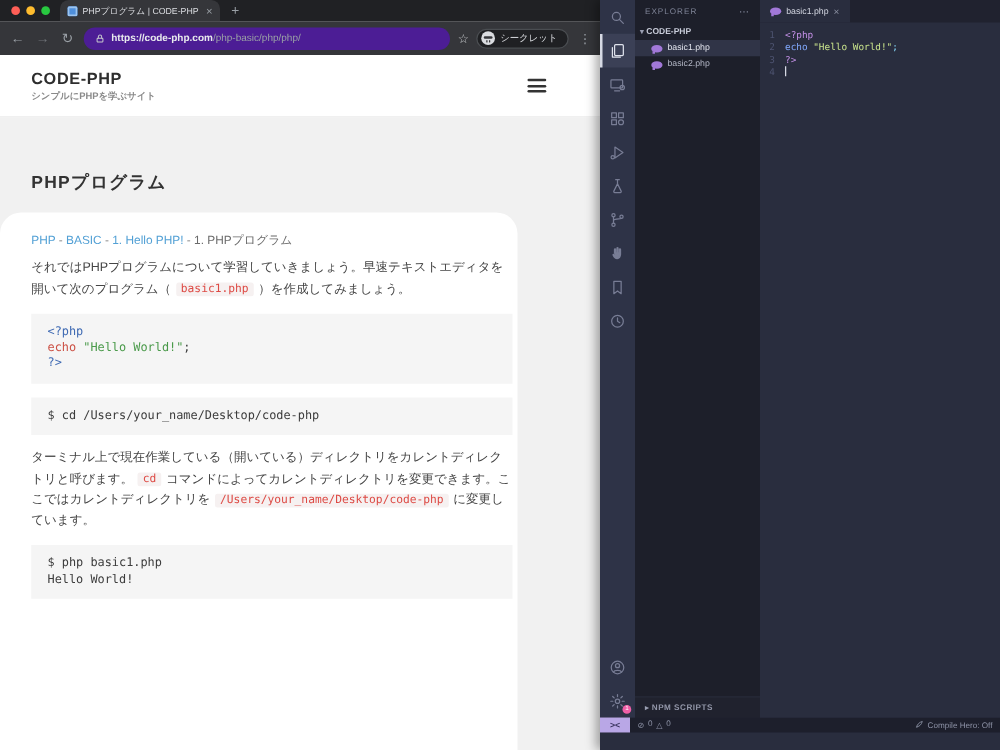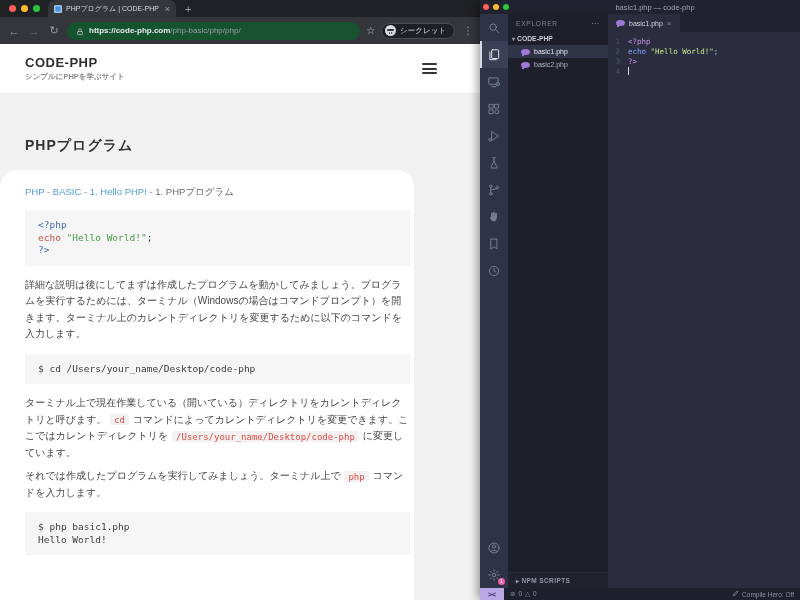--- a/index.html
+++ b/index.html
@@ -16,21 +16,21 @@
   .tab { height:17px; width:128px; background:#35363a; border-radius:7px 7px 0 0;
     display:flex; align-items:center; padding:0 6px; gap:4px; }
   .tab-title { color:#dadce0; font-size:7px; white-space:nowrap; overflow:hidden; flex:1; }
   .favicon { width:8px; height:8px; border-radius:1.5px; background:#4f8fdb; flex:none;
     box-shadow:inset 0 0 0 1.5px #9cc3ee; }
   .tclose { color:#9aa0a6; font-size:9px; line-height:8px; }
   .newtab { color:#9aa0a6; font-size:11px; margin-left:9px; }
   .toolbar { height:27px; background:#35363a; display:flex; align-items:center; padding:0 7px; gap:6px; }
   .navbtn { color:#9aa0a6; font-size:11px; width:14px; text-align:center; }
   .navbtn.dim { color:#6e7277; }
-  .urlpill { flex:1; height:18px; background:#14532d; border-radius:9px; display:flex;
+  .urlpill { flex:1; height:18px; background:#4c1d95; border-radius:9px; display:flex;
     align-items:center; padding:0 9px; gap:5px; min-width:0; }
   .lockicon svg { width:8px; height:8px; stroke:#c7cacd; }
   .urltext { font-size:8px; white-space:nowrap; overflow:hidden; }
   .urlhost { color:#e8eaed; font-weight:bold; }
   .urlpath { color:#9aa0a6; }
   .star { color:#c7cacd; font-size:10px; }
   .incog { height:16px; background:#1f2023; border:1px solid #4a4d51; border-radius:9px;
     display:flex; align-items:center; gap:4px; padding:0 8px 0 3px; }
   .incogicon { width:11px; height:11px; border-radius:50%; background:#dadce0; position:relative; }
   .incogicon::before { content:""; position:absolute; left:2px; right:2px; top:4px; height:2px; background:#35363a; border-radius:1px; }
@@ -159,49 +159,40 @@
           <div></div>
           <div></div>
           <div></div>
         </div>
     </div>
     <div class="titleband">
       <span class="pagetitle">PHPプログラム</span>
     </div>
     <div class="sheet">
       <div class="crumbs" id="breadcrumb"><a href="#">PHP</a><span class="sep"> - </span><a href="#">BASIC</a><span class="sep"> - </span><a href="#">1. Hello PHP!</a><span class="sep"> - </span><span class="cur">1. PHPプログラム</span></div>
+      <p>それではPHPプログラムについて学習していきましょう。早速テキストエディタを開いて次のプログラム（ <span class="icode">basic1.php</span> ）を作成してみましょう。</p>
       <div class="codeblock">
           <div><span class="tk-tag">&lt;?php</span></div>
           <div><span class="tk-kw">echo </span><span class="tk-str">"Hello World!"</span><span class="tk-pl">;</span></div>
           <div><span class="tk-tag">?&gt;</span></div>
         </div>
-      <p>詳細な説明は後にしてまずは作成したプログラムを動かしてみましょう。プログラムを実行するためには、ターミナル（Windowsの場合はコマンドプロンプト）を開きます。ターミナル上のカレントディレクトリを変更するために以下のコマンドを入力します。</p>
       <div class="codeblock">
           <div><span class="tk-pl">$ cd /Users/your_name/Desktop/code-php</span></div>
         </div>
       <p>ターミナル上で現在作業している（開いている）ディレクトリをカレントディレクトリと呼びます。 <span class="icode">cd</span> コマンドによってカレントディレクトリを変更できます。ここではカレントディレクトリを <span class="icode">/Users/your_name/Desktop/code-php</span> に変更しています。</p>
-      <p>それでは作成したプログラムを実行してみましょう。ターミナル上で <span class="icode">php</span> コマンドを入力します。</p>
       <div class="codeblock">
           <div><span class="tk-pl">$ php basic1.php</span></div>
           <div><span class="tk-pl">Hello World!</span></div>
         </div>
 
     </div>
   </div>
 </div>
 
 <div class="win" id="vscode">
-  <div class="vs-title">
-    <div class="lights">
-      <div class="light l-red"></div>
-      <div class="light l-yel"></div>
-      <div class="light l-grn"></div>
-    </div>
-    <span class="vs-title-text">basic1.php — code-php</span>
-  </div>
   <div class="vs-main">
     <div class="actbar" id="actbar">
         <div class="actitem">
           <svg viewBox="0 0 24 24" fill="none" stroke="currentColor" stroke-width="1.7" stroke-linecap="round" stroke-linejoin="round">
             <circle cx="10.5" cy="10.5" r="5.5"></circle>
             <path d="M14.5 14.5L20 20"></path>
           </svg>
         </div>
         <div class="actitem active">
           <svg viewBox="0 0 24 24" fill="none" stroke="currentColor" stroke-width="1.7" stroke-linecap="round" stroke-linejoin="round">

